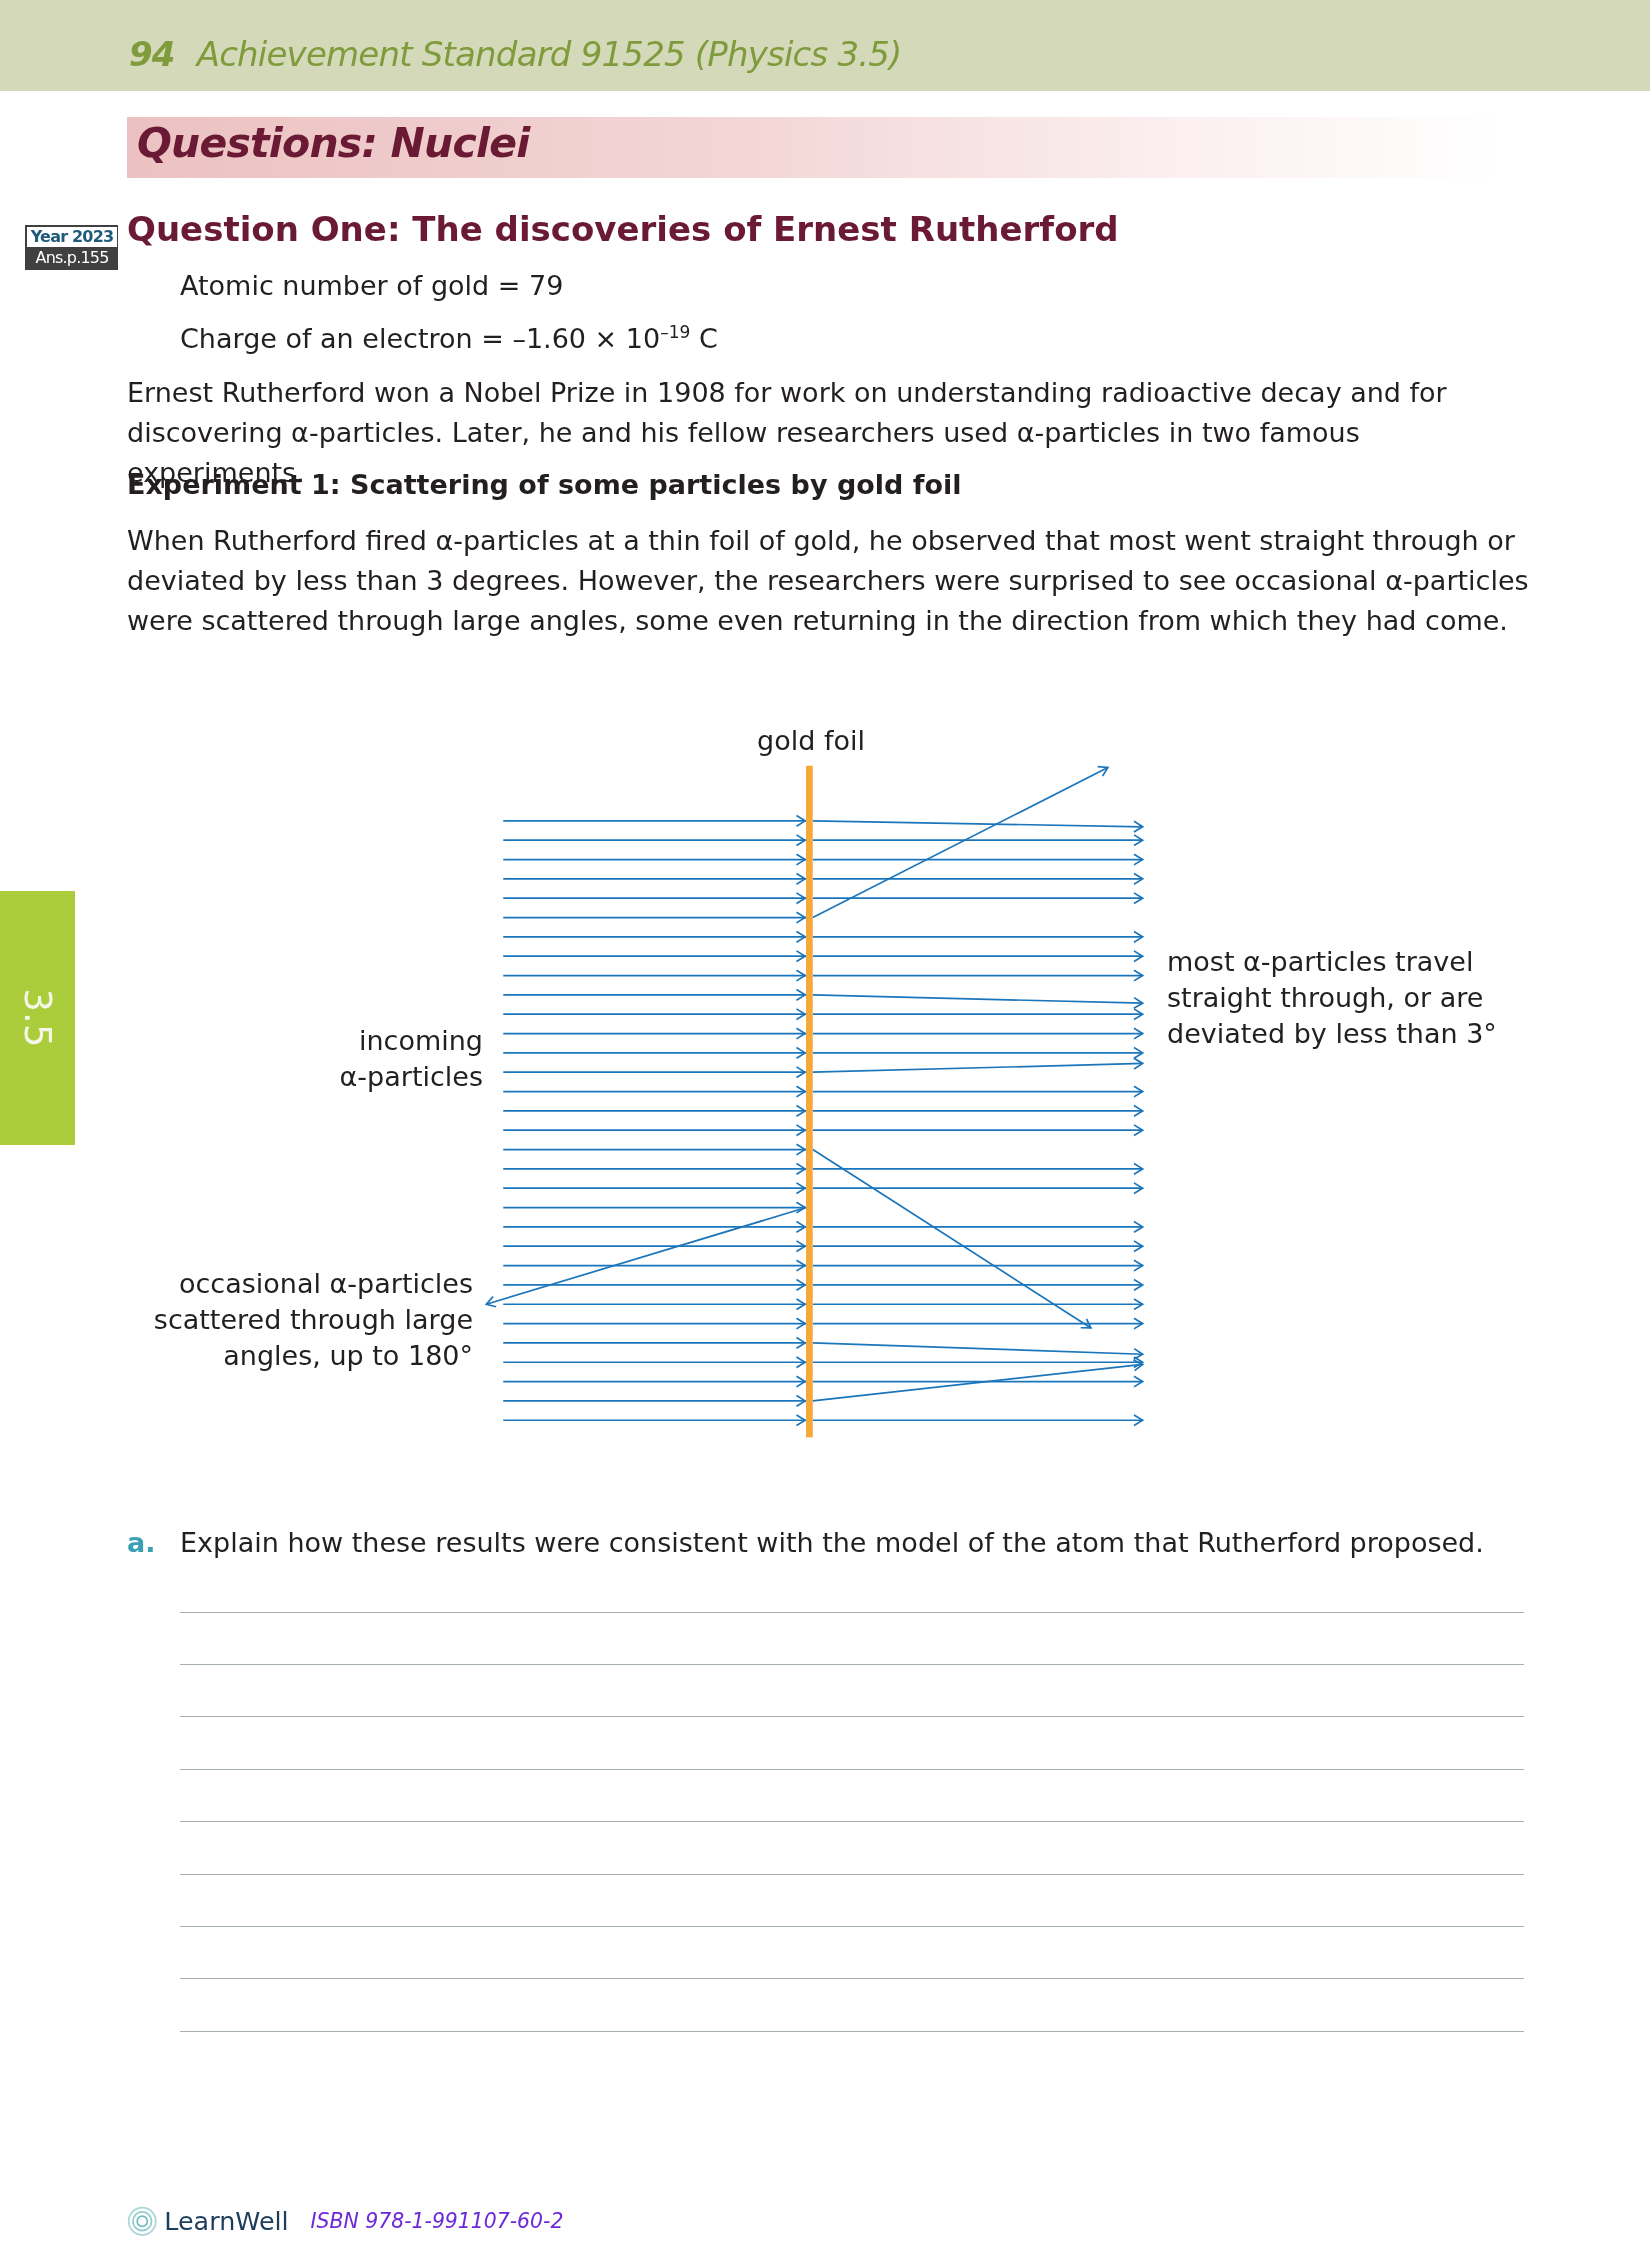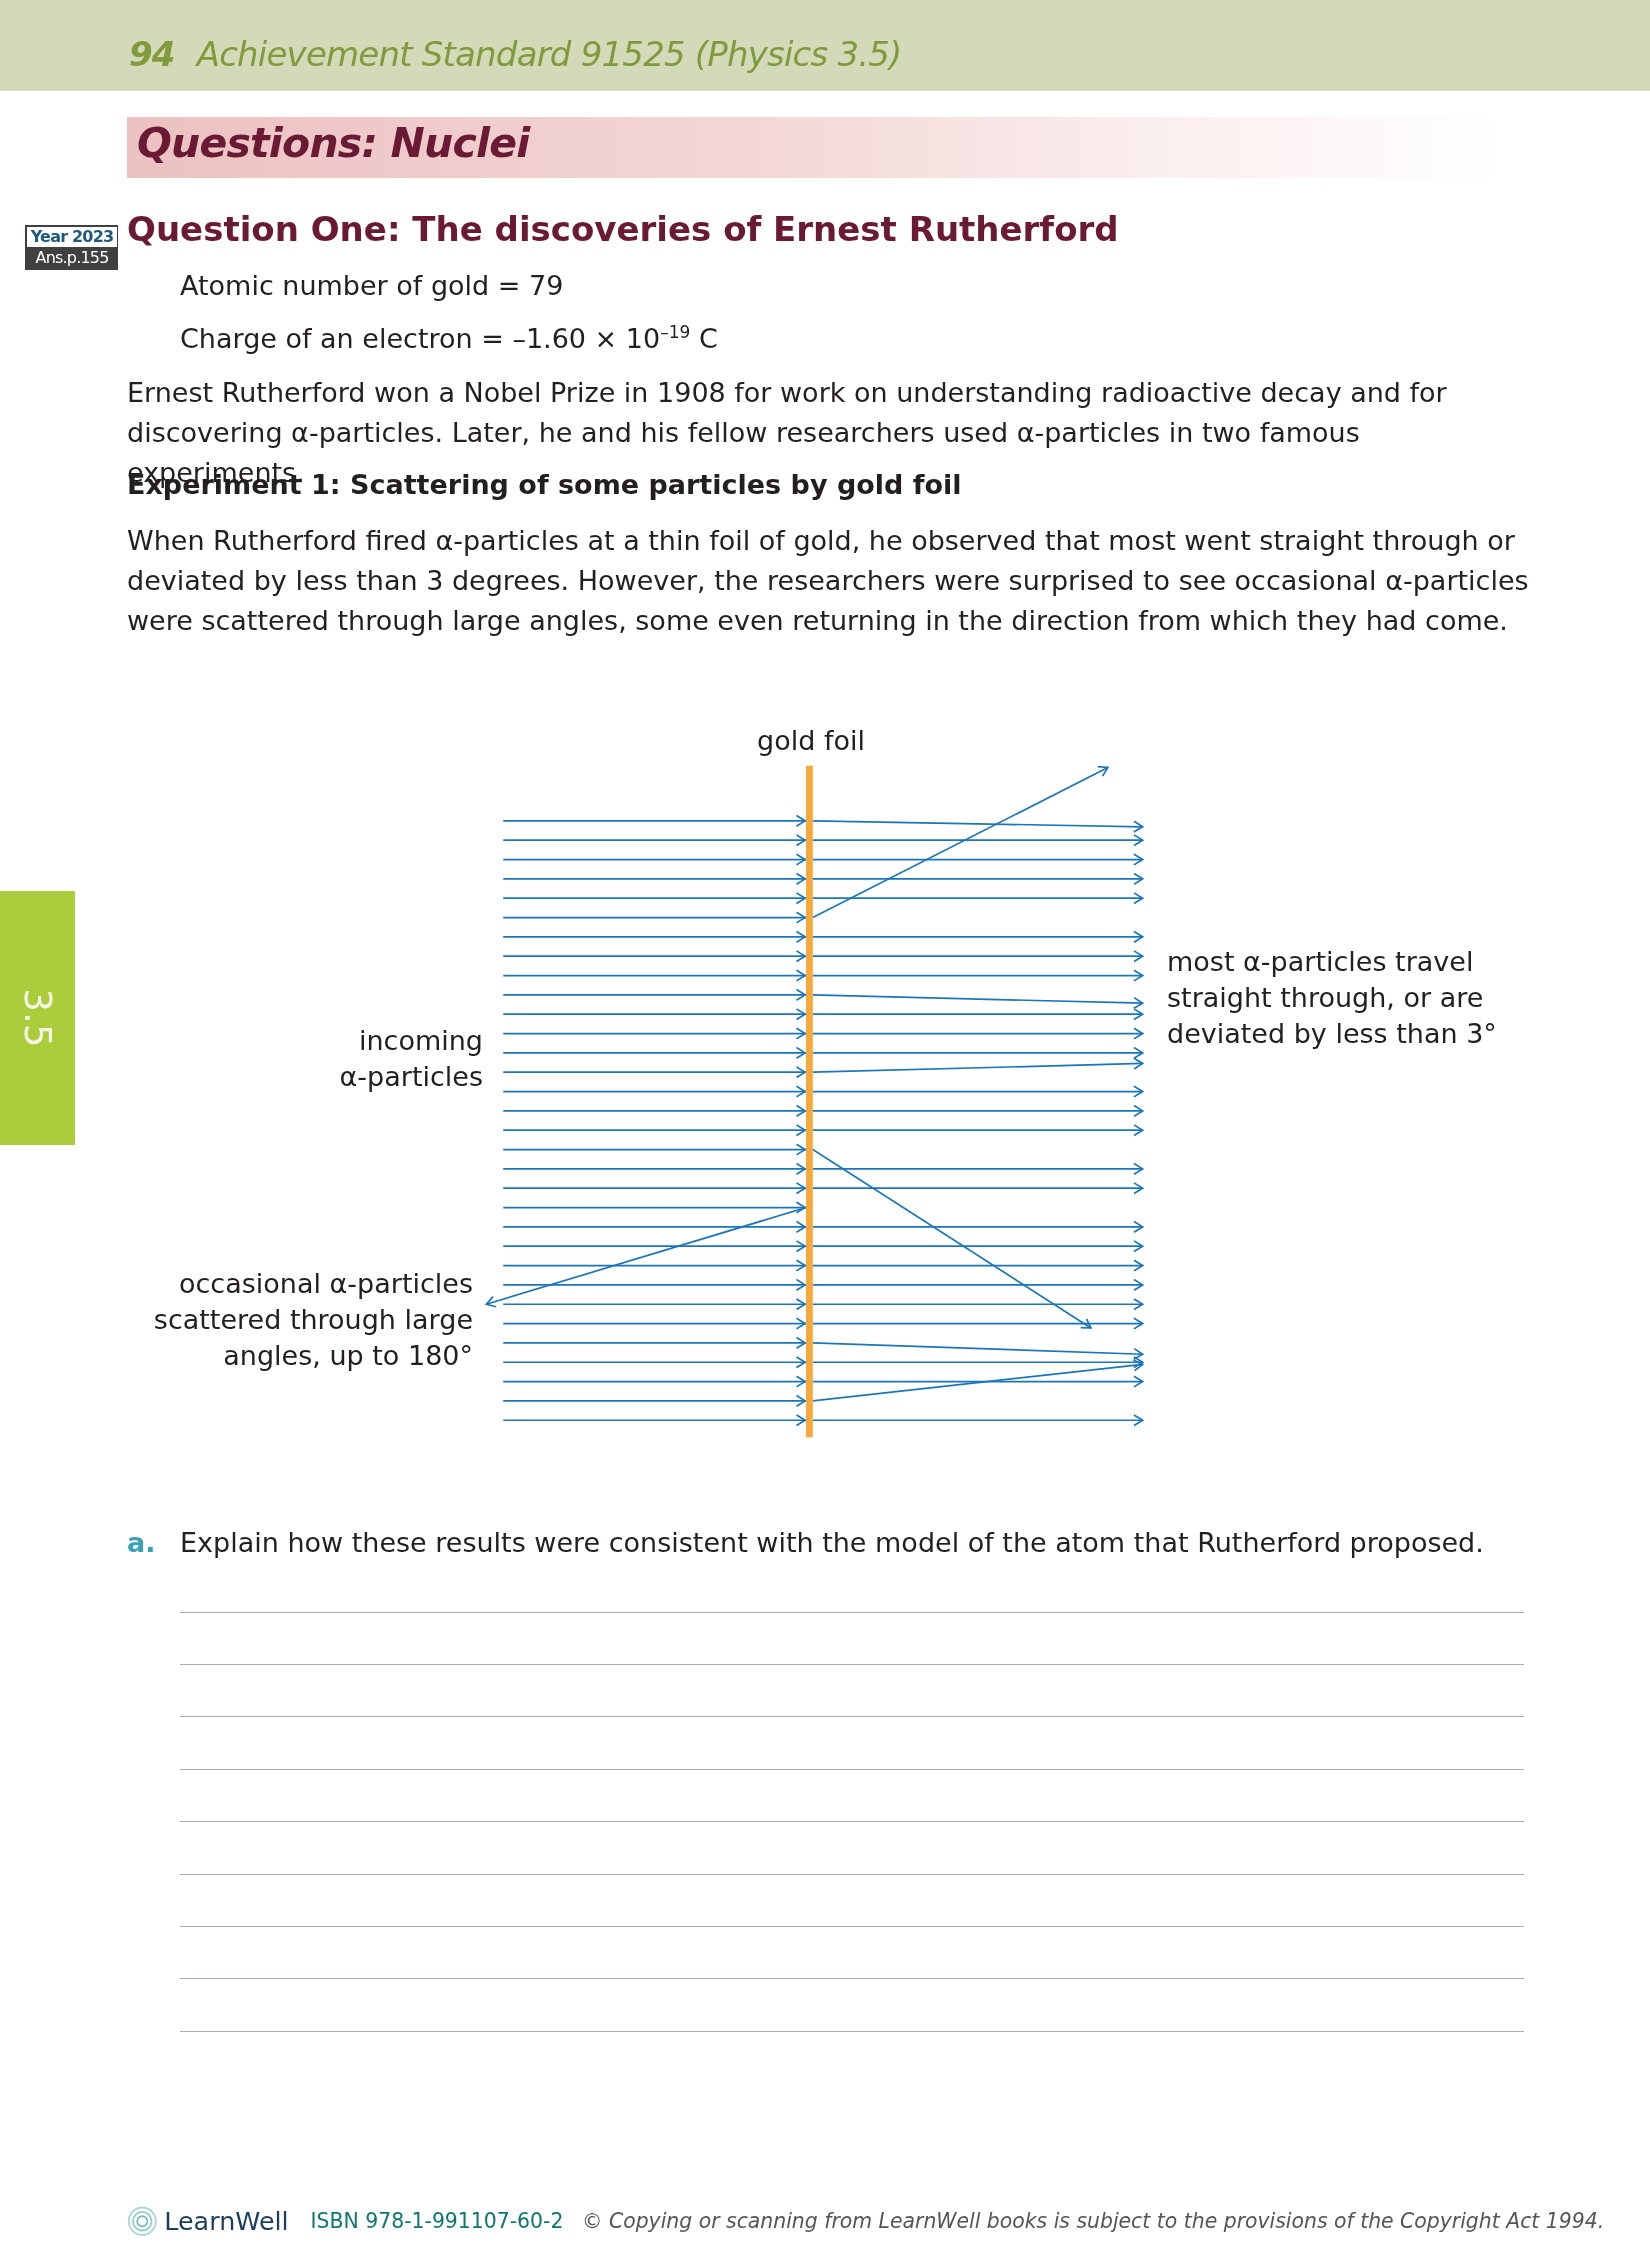--- a/index.html
+++ b/index.html
@@ -56,21 +56,21 @@
     color: #f4f7e6; font-size: 37px; white-space: nowrap;
   }
   .q-a-letter { left: 127px; top: 1527px; font-size: 27px; font-weight: bold; color: #3aa0b4; }
   .q-a-text { left: 180px; top: 1527px; font-size: 27px; white-space: nowrap; color: #231f20; }
   .answer-line {
     left: 180px; width: 1344px; height: 0; border-top: 1.7px solid #a3aeb0;
   }
   .footer { left: 127px; top: 2204px; height: 34px; white-space: nowrap; display: flex; align-items: center; }
   .footer .logo-mark { width: 30.5px; height: 30.5px; margin-right: 6.8px; }
   .footer .brand { font-size: 25.4px; color: #1d3d5c; margin-right: 22px; }
-  .footer .isbn { font-size: 20.4px; color: #0f766e; margin-right: 18.7px; }
+  .footer .isbn { font-size: 20.4px; font-style: italic; color: #6d28d9; margin-right: 18.7px; }
   .footer .copy { font-size: 20.4px; font-style: italic; color: #555; }
   .footer .copy b { font-weight: normal; }
 </style>
 </head>
 <body>
 
 <div class="abs header-band"></div>
 <div class="abs header-text">
   <span class="pg">94</span><span>Achievement Standard 91525 (Physics 3.5)</span>
 </div>
@@ -252,15 +252,14 @@
   </div>
 
 <div class="abs footer">
   <svg class="logo-mark" viewBox="0 0 36 36">
     <circle cx="18" cy="18" r="16" fill="none" stroke="#a7d6d8" stroke-width="2"></circle>
     <circle cx="18" cy="18" r="11" fill="none" stroke="#8fcbcd" stroke-width="2"></circle>
     <circle cx="18" cy="18" r="6" fill="none" stroke="#6fbcc0" stroke-width="2"></circle>
   </svg>
   <span class="brand">LearnWell</span>
   <span class="isbn">ISBN 978-1-991107-60-2</span>
-  <span class="copy"><span>© Copying or scanning from </span><b>LearnWell</b><span> books is subject to the provisions of the Copyright Act 1994.</span></span>
 </div>
 
 
 </body></html>

